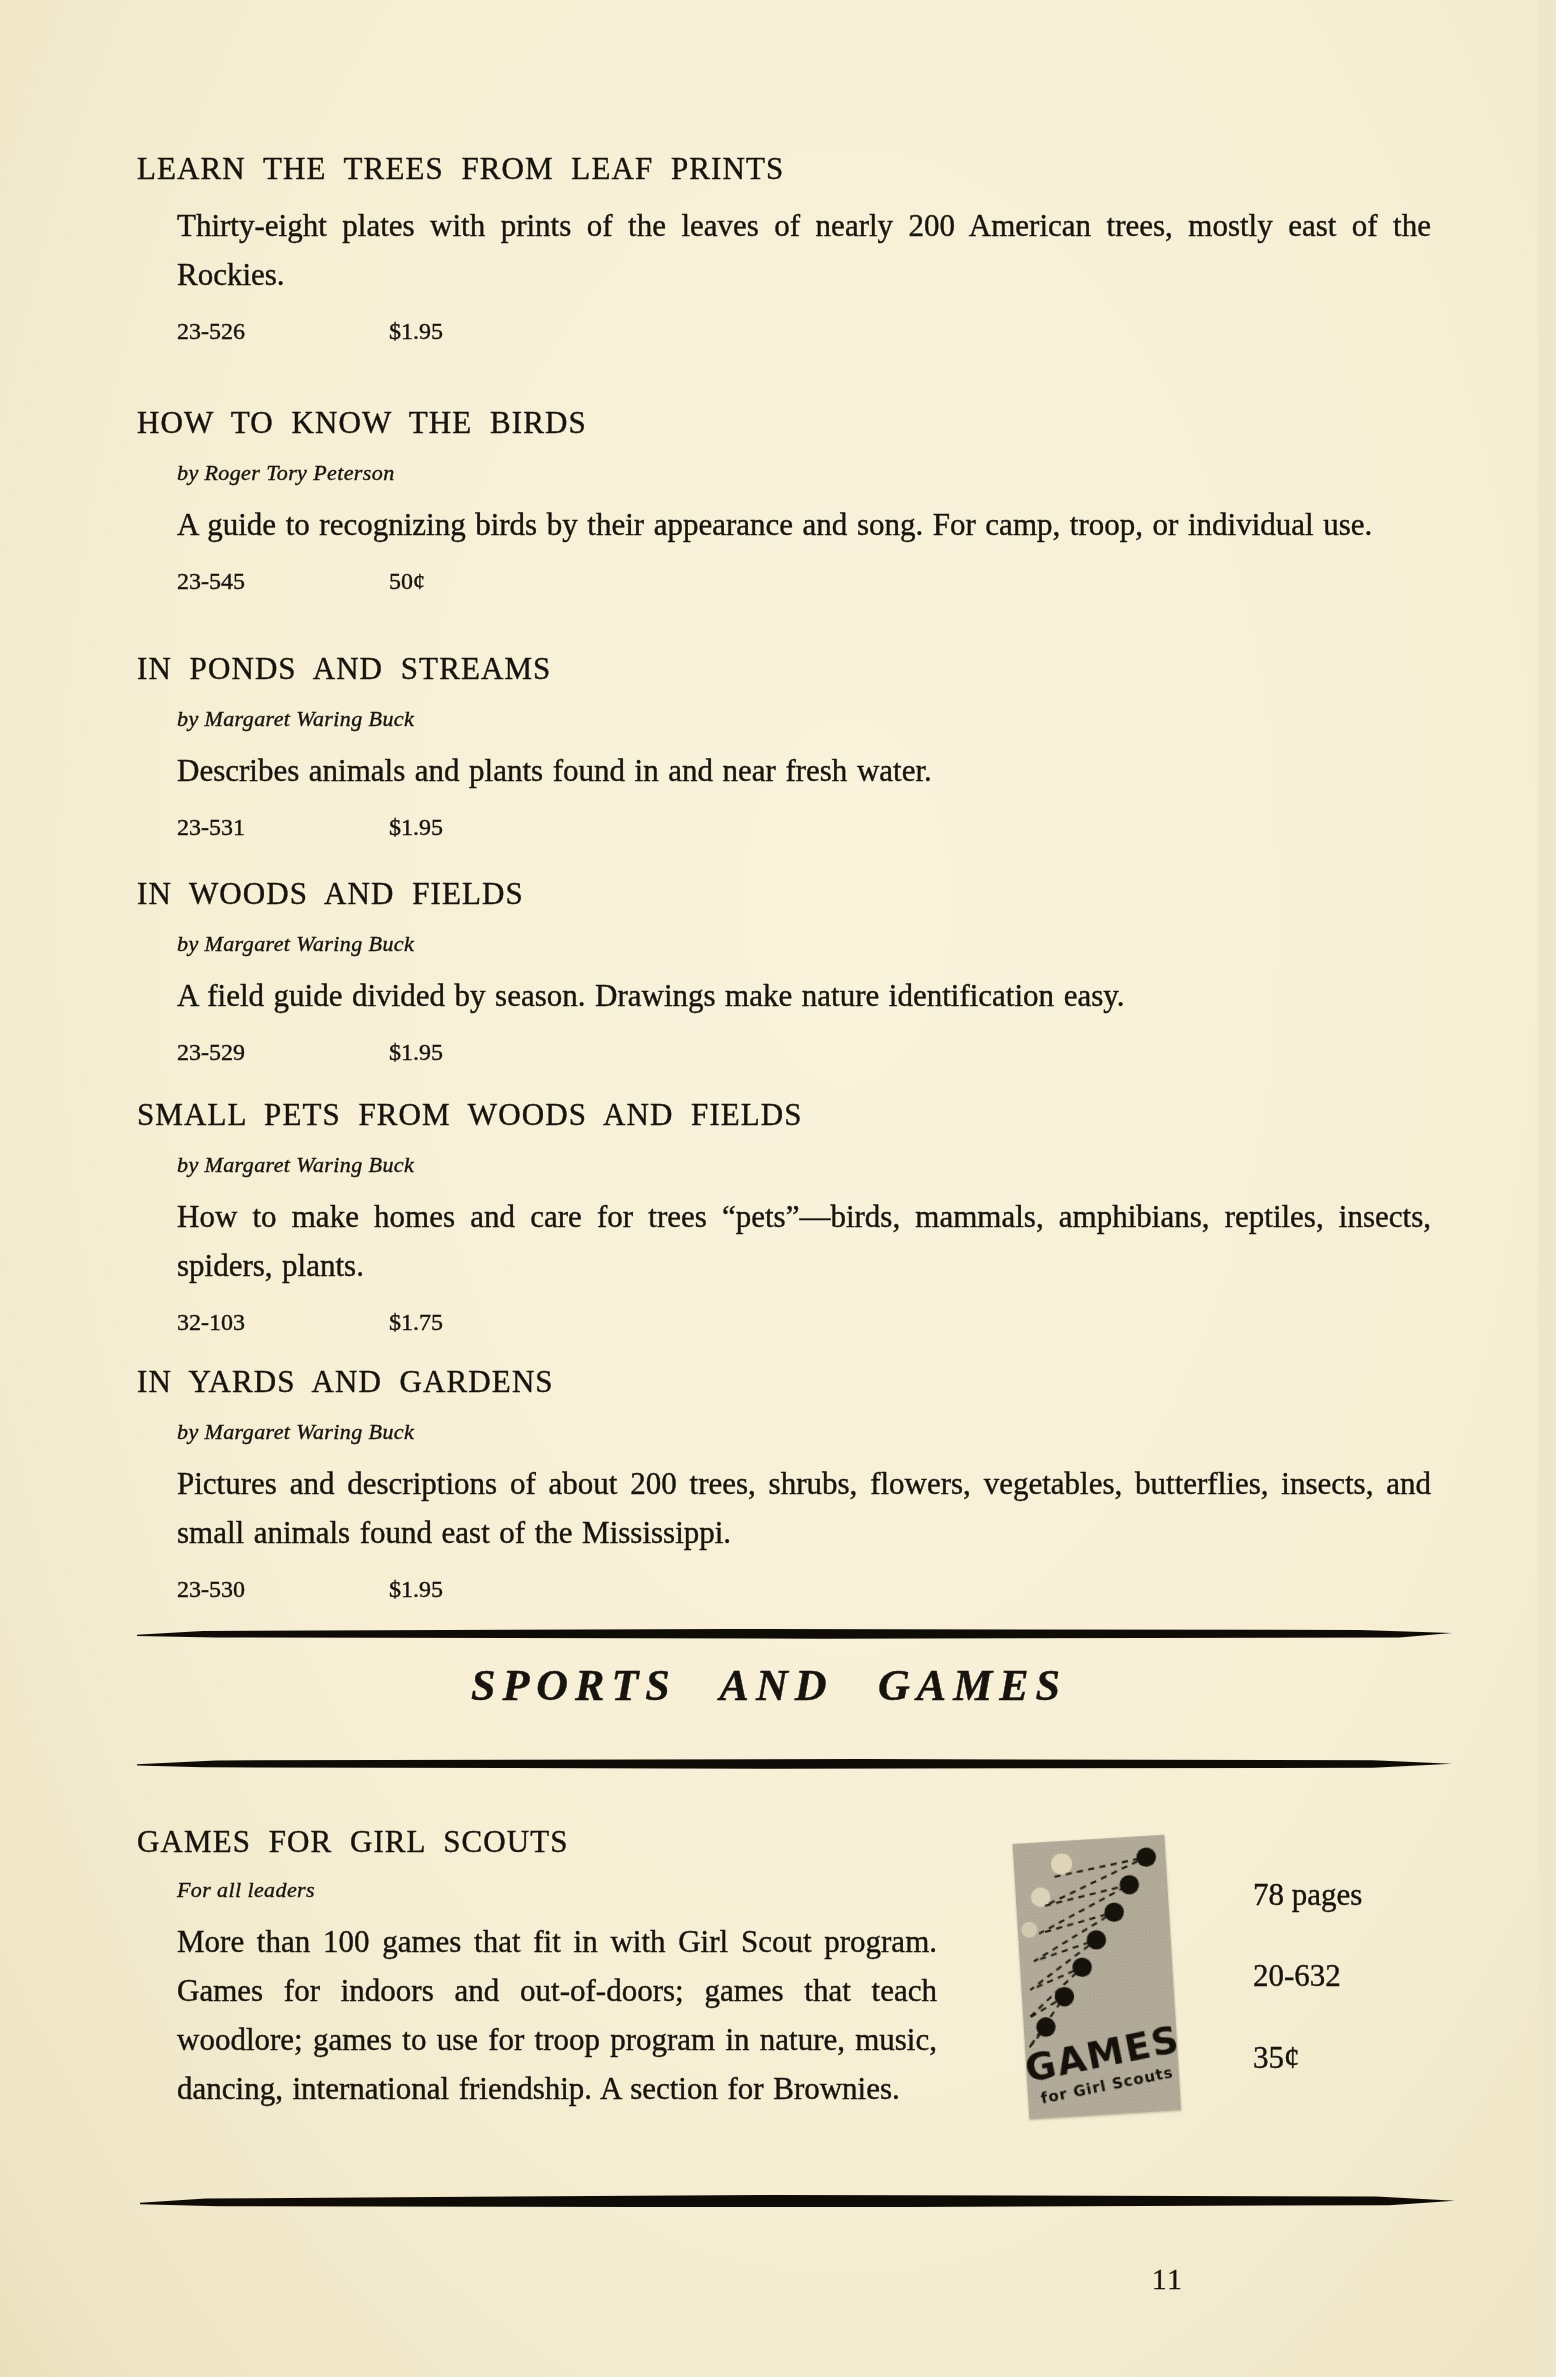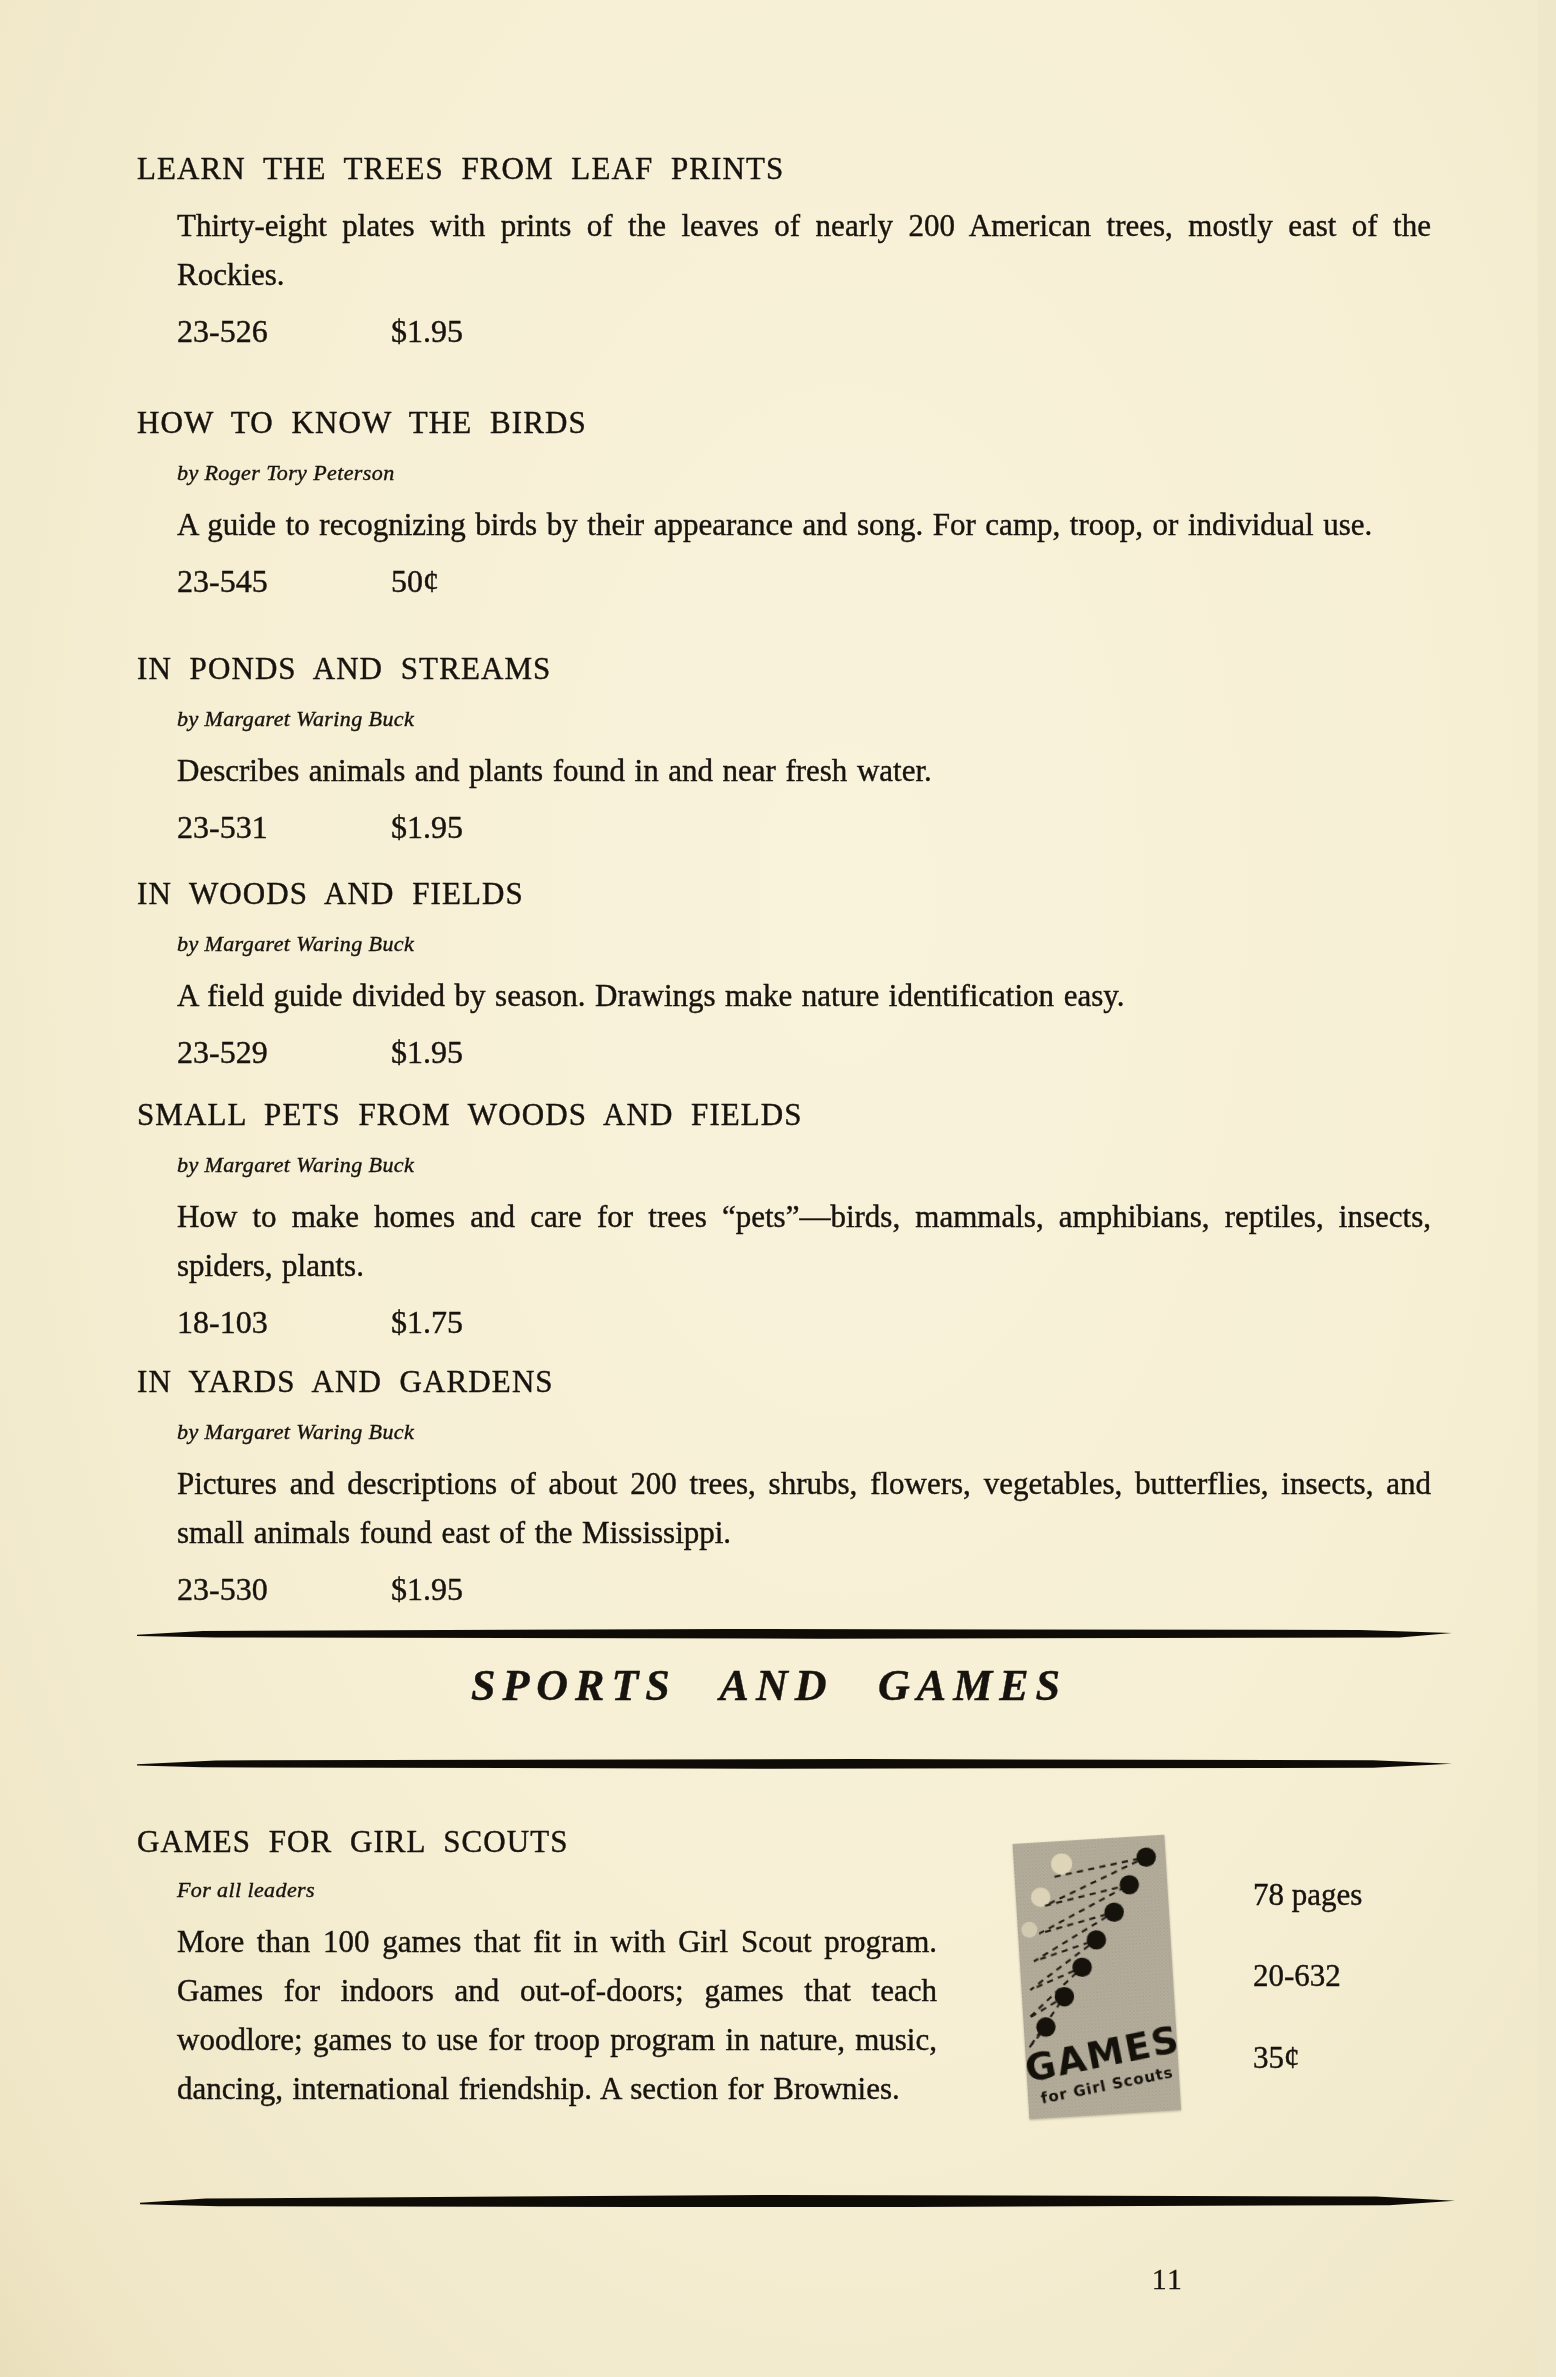--- a/index.html
+++ b/index.html
@@ -28,21 +28,21 @@
     display: block; font-style: italic;
     font-size: 22px; line-height: 36px;
     margin: 0 0 8.8px 40px;
     letter-spacing: 0.4px;
   }
   .desc {
     margin: 0 0 14px 40px;
     font-size: 31px; line-height: 49px;
     text-align: justify; word-spacing: 1.8px;
   }
-  .codeline { margin-left: 40px; font-size: 32px; line-height: 37px; }
+  .codeline { margin-left: 40px; font-size: 24px; line-height: 37px; }
   .codeline .code { display: inline-block; width: 206px; }
   .e1 { top: 150px; }
   .e2 { top: 404px; }
   .e3 { top: 650px; }
   .e4 { top: 875px; }
   .e5 { top: 1096px; }
   .e6 { top: 1363px; }
   
   .rule {
     position: absolute; left: 137px; width: 1315px;
@@ -126,21 +126,21 @@
       <span class="code">23-529</span>
       <span class="price">$1.95</span>
     </div>
   </section>
 
   <section class="entry e5">
     <h3>SMALL PETS FROM WOODS AND FIELDS</h3>
     <em class="byline">by Margaret Waring Buck</em>
     <p class="desc">How to make homes and care for trees “pets”—birds, mammals, amphibians, reptiles, insects, spiders, plants.</p>
     <div class="codeline">
-      <span class="code">18-103</span>
+      <span class="code">32-103</span>
       <span class="price">$1.75</span>
     </div>
   </section>
 
   <section class="entry e6">
     <h3>IN YARDS AND GARDENS</h3>
     <em class="byline">by Margaret Waring Buck</em>
     <p class="desc">Pictures and descriptions of about 200 trees, shrubs, flowers, vegetables, butterflies, insects, and small animals found east of the Mississippi.</p>
     <div class="codeline">
       <span class="code">23-530</span>

